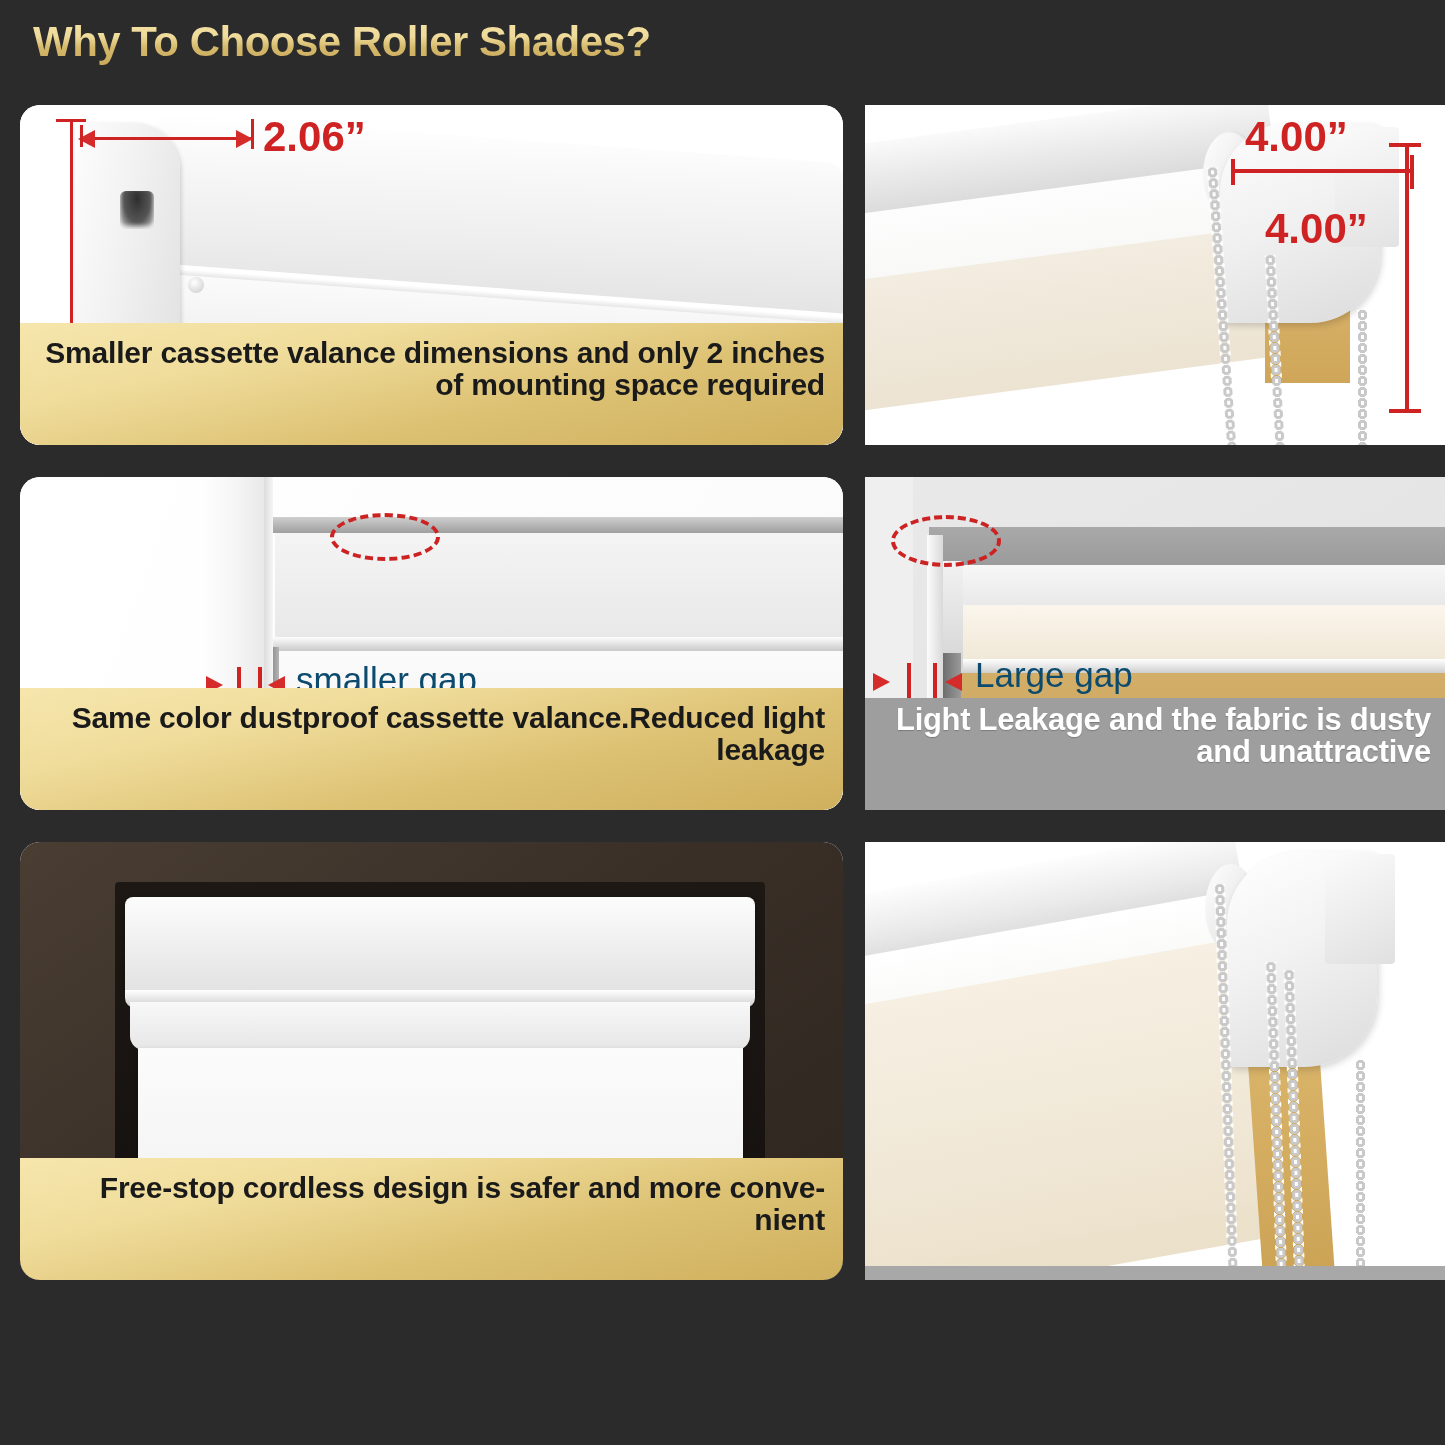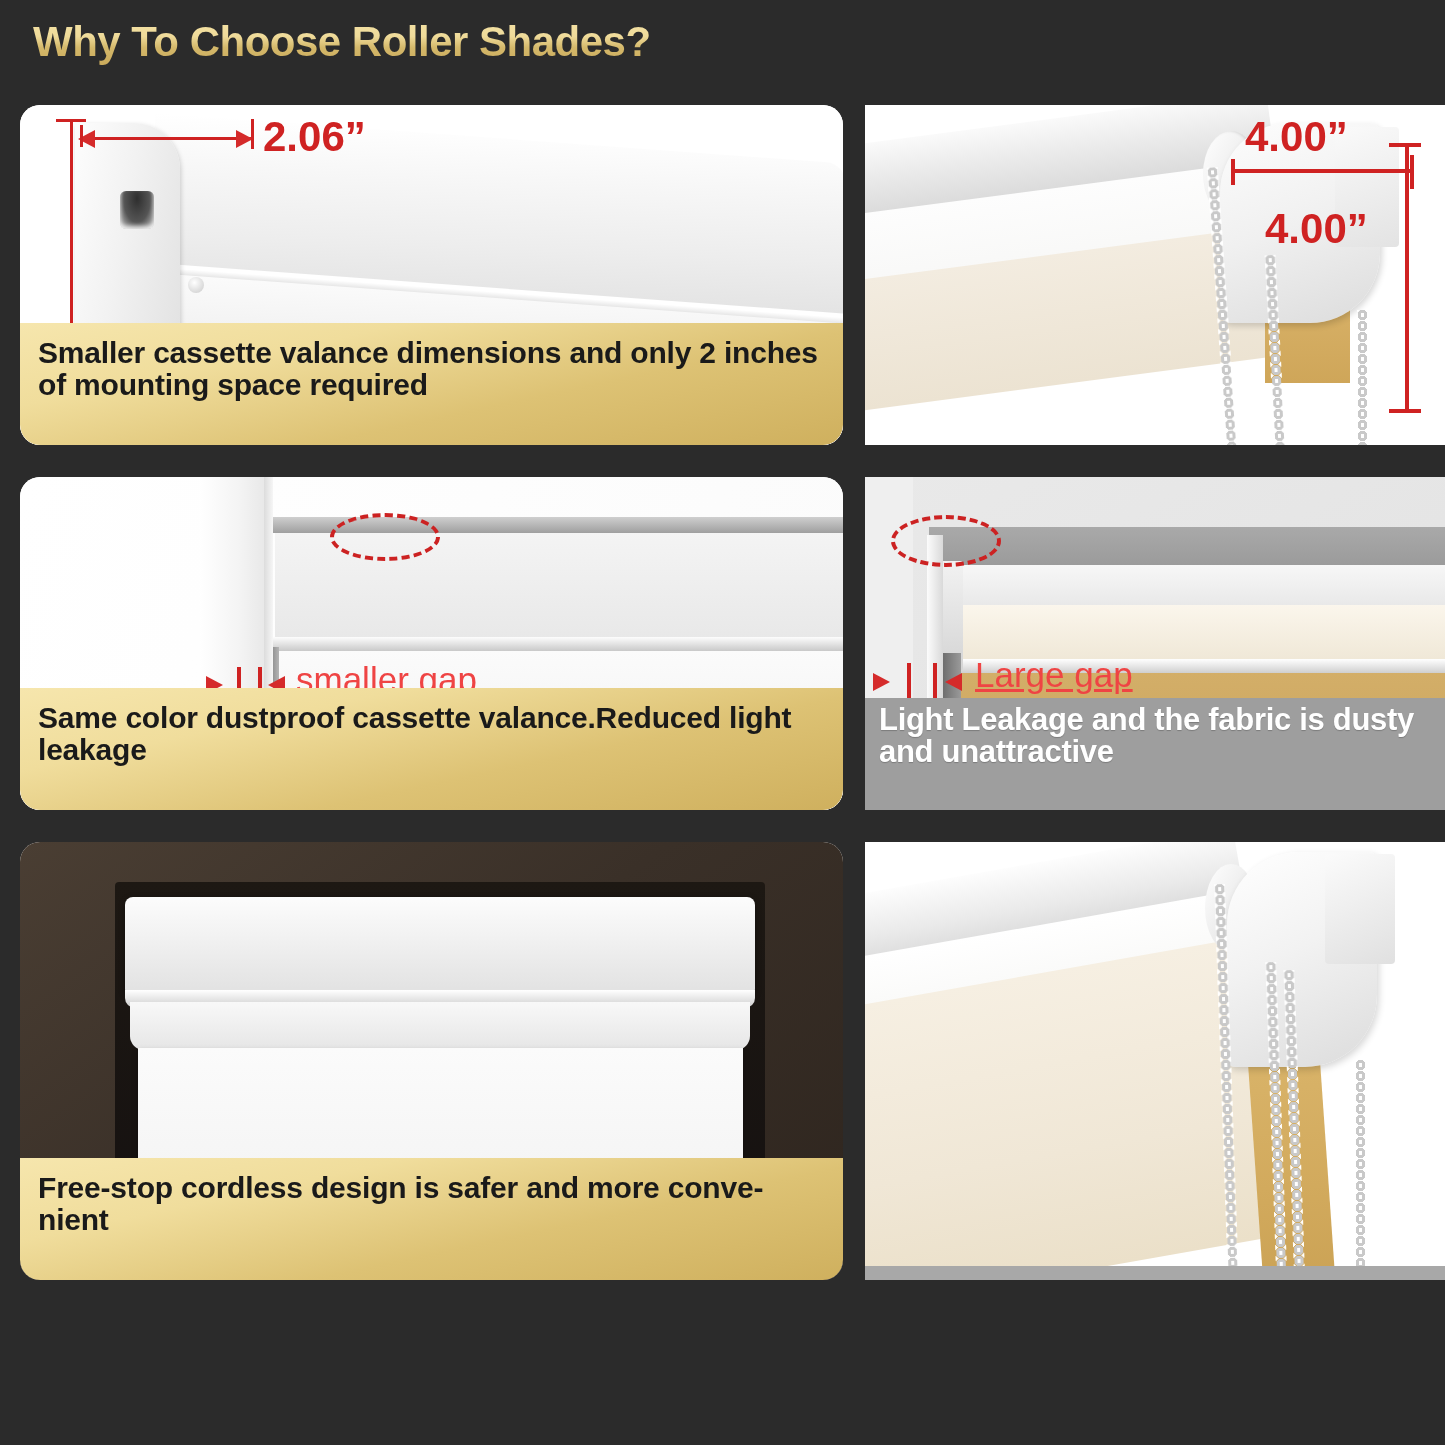--- a/index.html
+++ b/index.html
@@ -23,21 +23,21 @@
   
   #grid {
     position:absolute; left:0; top:105px;
     width:1445px; height:1340px;
     display:grid;
     grid-template-columns:845px 580px;
     grid-template-rows:372px 365px 470px;
     column-gap:0; row-gap:0;
     padding:0 20px 20px 20px;
   }
-  .cell { position:relative; overflow:hidden; }
+  .cell { position:relative; overflow:hidden;text-align:right; }
   .cell.left  { margin:0 22px 32px 0; border-radius:20px; background:#fff; }
   .cell.right { margin:0 0 32px 0; border-radius:0; background:#fff; }
 
   .photo { position:absolute; inset:0; overflow:hidden; }
 
   
   .cap {
     position:absolute; left:0; right:0; bottom:0;
     display:flex; align-items:flex-start;
   }
@@ -81,21 +81,21 @@
   .dimline { position:absolute; background:#cf2222; }
 
   
   .arrow { position:absolute; width:0; height:0; }
   .arrow.r { border-top:9px solid transparent; border-bottom:9px solid transparent; border-left:17px solid #d52b2b; }
   .arrow.l { border-top:9px solid transparent; border-bottom:9px solid transparent; border-right:17px solid #d52b2b; }
 
   .ellipse {
     position:absolute; border:4px dashed #c22; border-radius:50%;
   }
-  .gaplabel { position:absolute; color:#ef4444; font-weight:normal; white-space:nowrap;text-decoration:underline; }
+  .gaplabel { position:absolute; color:#0c4a6e; font-weight:normal; white-space:nowrap; }
 
   
   #c1 .bg { position:absolute; inset:0; background:#ffffff; }
   #c1 .endcap {
     position:absolute; left:55px; top:18px; width:105px; height:230px;
     background:linear-gradient(100deg,#fdfdfd 0%,#f2f2f2 45%,#e2e2e2 100%);
     border-radius:4px 46px 8px 4px;
     box-shadow:1px 2px 5px rgba(0,0,0,.18);
   }
   #c1 .endcap:after{

